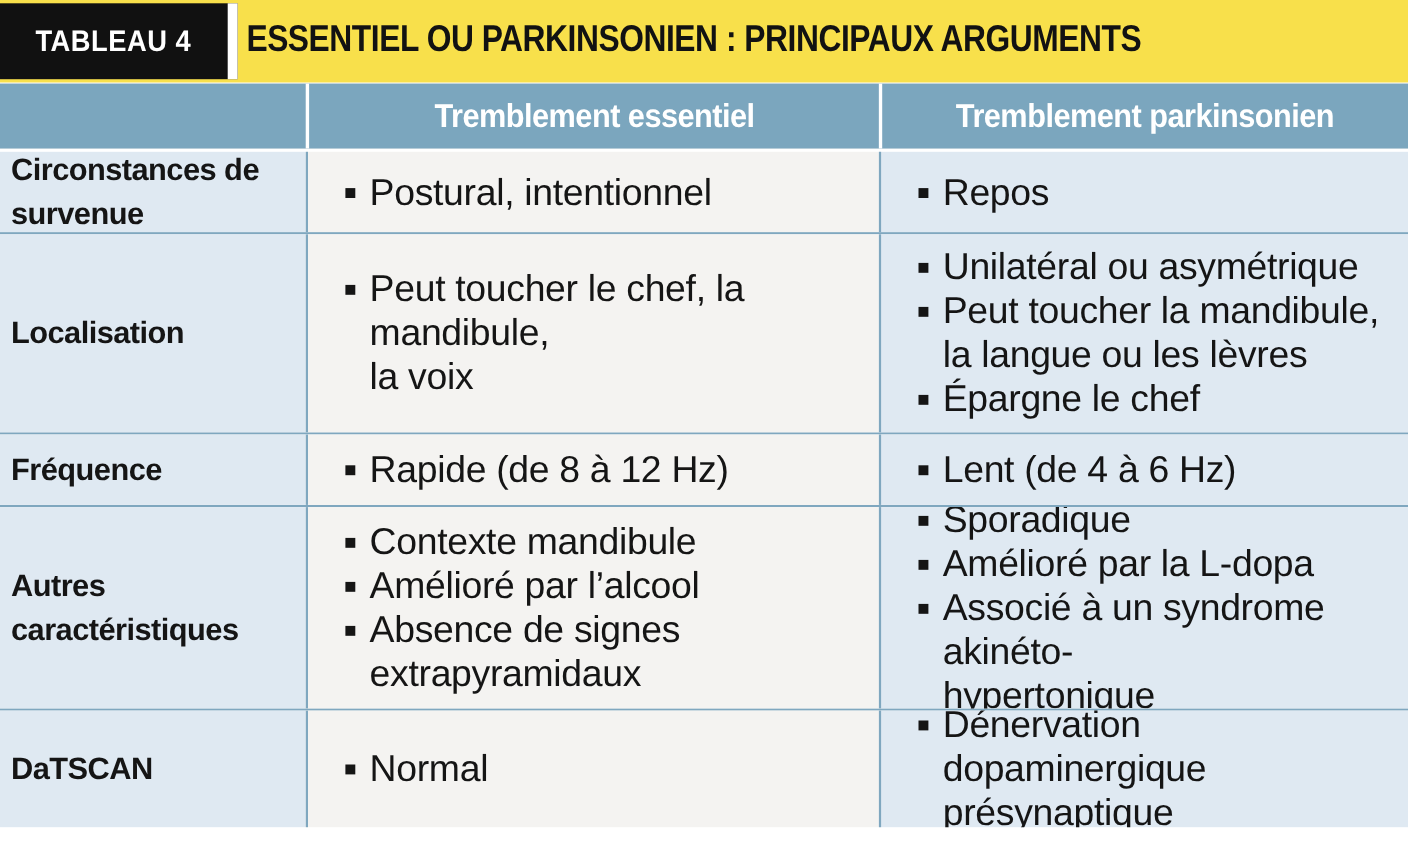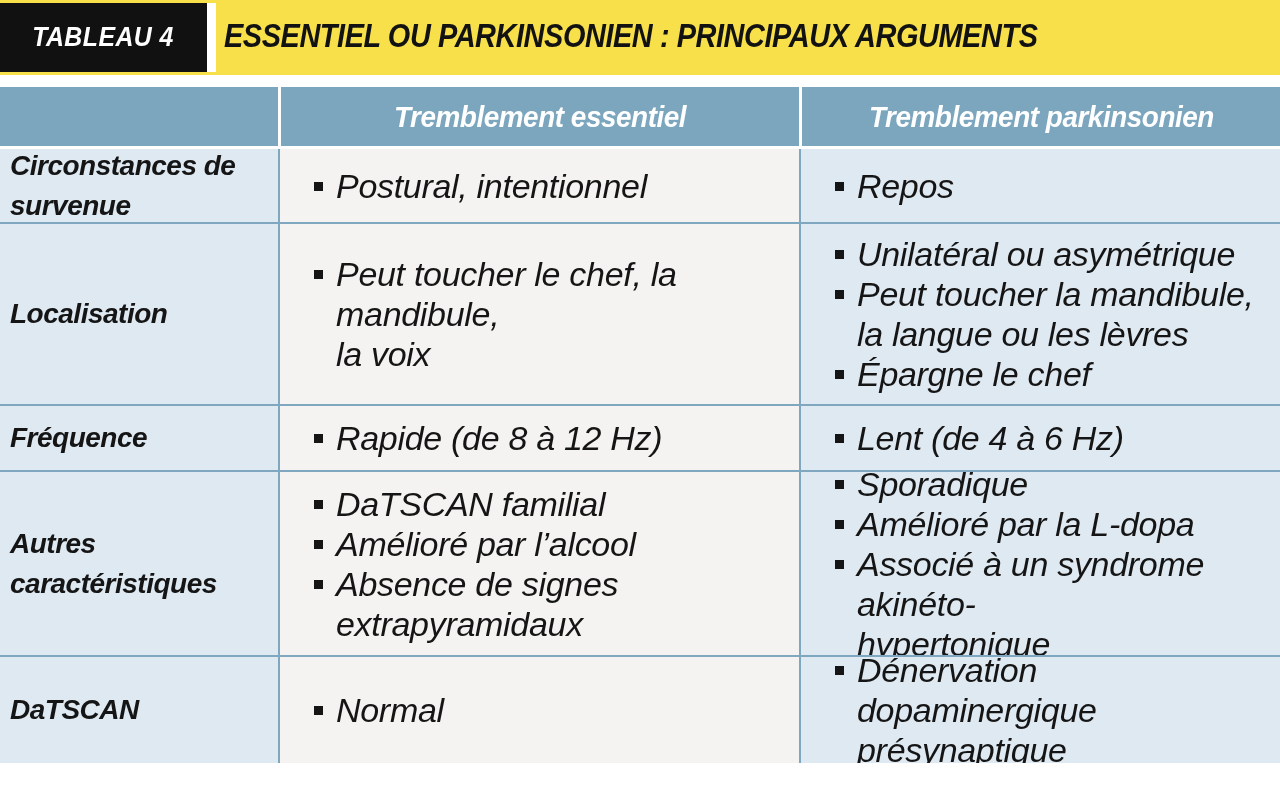--- a/index.html
+++ b/index.html
@@ -4,21 +4,20 @@
 <style>
   html, body { margin: 0; padding: 0; background: #ffffff; }
   .page {
     position: relative;
     width: 1280px;
     height: 788px;
     background: #ffffff;
     overflow: hidden;
     font-family: "Liberation Sans", sans-serif;
     color: var(--text-black, #151515);
-    font-style: italic;
   }
 
   
   .title-band {
     position: relative;
     height: 75px;
     background: var(--band-yellow, #f8e04b);
   }
   .tag-box {
     position: absolute;
@@ -49,21 +48,21 @@
     letter-spacing: -0.5px;
     color: #121212;
     display: inline-block;
     transform: scaleX(0.85);
     transform-origin: 0 50%;
     white-space: nowrap;
   }
 
   
   .col-headers {
-    margin-top: 12px;
+    margin-top: 1px;
     height: 59px;
     display: grid;
     grid-template-columns: 278px 521px 481px;
     background: #e5e5e5;
   }
   .ch {
     box-sizing: border-box;
     background: var(--header-blue, #7ba6be);
     display: flex; align-items: center; justify-content: center;
   }
@@ -221,21 +220,21 @@
             </li>
           </ul>
         </div>
       </div>
       <div class="trow">
         <div class="cell lbl">Autres caractéristiques</div>
         <div class="cell mid">
           <ul class="blist">
             <li class="bitem">
               <span class="sq"></span>
-              <span class="btxt">DaTSCAN familial</span>
+              <span class="btxt">Contexte mandibule</span>
             </li>
             <li class="bitem">
               <span class="sq"></span>
               <span class="btxt">Amélioré par l’alcool</span>
             </li>
             <li class="bitem">
               <span class="sq"></span>
               <span class="btxt">Absence de signes extrapyramidaux</span>
             </li>
           </ul>

